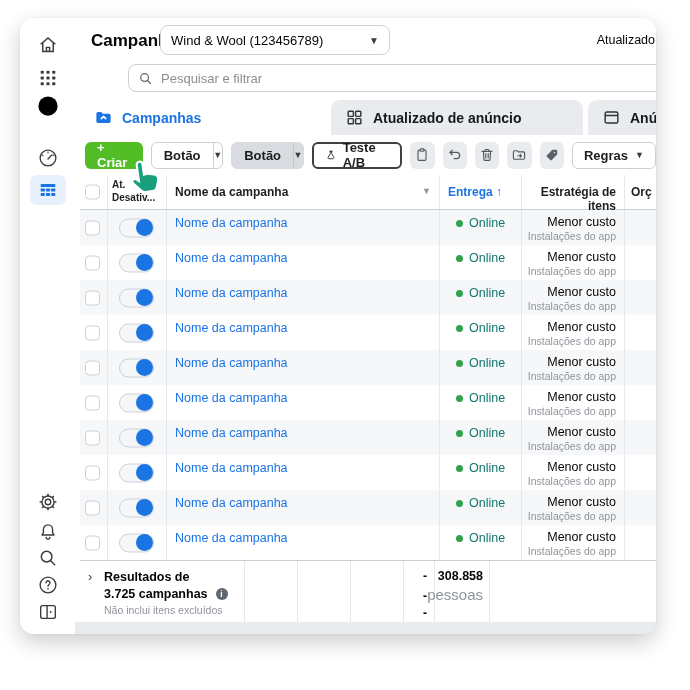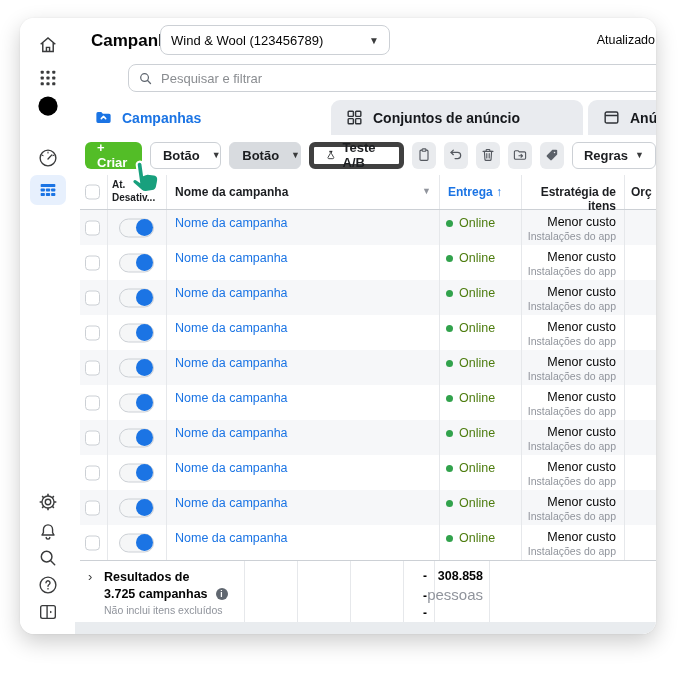--- a/index.html
+++ b/index.html
@@ -47,21 +47,21 @@
   
   .toolbar { position:absolute; left:0; top:0; width:100%; height:40px; display:flex; align-items:center; padding-left:5px; gap:8px; }
   .btn { height:27px; border-radius:6px; display:flex; align-items:center; justify-content:center; font-size:13px; font-weight:600; color:#1c1e21; }
   .btn-create { background:#53bd27; color:#fff; padding:0 12px; font-weight:700; }
   .split { border:1px solid #ccd0d5; background:#fff; padding:0; overflow:hidden; }
   .split .lbl { padding:0 12px; }
   .split .sep { width:1px; height:27px; background:#ccd0d5; }
   .split .car { width:25px; text-align:center; font-size:9px; color:#3a3b3c; }
   .split-gray { background:#d8dbdf; border-color:#d8dbdf; }
   .split-gray .sep { background:#c3c7cc; }
-  .btn-teste { border:5px solid #404040; background:#fff; padding:0 11px; gap:6px; }
+  .btn-teste { border:2px solid #404040; background:#fff; padding:0 11px; gap:6px; }
   .btn-teste svg { width:15px; height:15px; }
   .icon-btn { width:30px; height:27px; background:#e9ebee; border-radius:6px; display:flex; align-items:center; justify-content:center; }
   .icon-btn svg { width:16px; height:16px; }
   .btn-regras { border:1px solid #ccd0d5; background:#fff; padding:0 11px; gap:7px; }
   .btn-regras .caret { font-size:9px; color:#3a3b3c; }
 
   
   .thead { position:absolute; left:0; top:40px; width:100%; height:35px; display:flex; border-bottom:1px solid #ccd0d5; background:#fff; font-size:12px; font-weight:700; color:#1c1e21; }
   .rows { position:absolute; left:0; top:75px; width:100%; height:350px; overflow:hidden; }
   .trow { display:flex; height:35px; }
@@ -71,21 +71,21 @@
   .checkbox { position:absolute; left:5px; top:50%; transform:translateY(-50%); width:15px; height:15px; border:1.5px solid #ccd0d5; border-radius:4px; background:#fff; }
   .toggle { position:absolute; left:11px; top:50%; transform:translateY(-50%); width:35px; height:19px; border:1.5px solid #ccd0d5; border-radius:10px; background:#f5f6f7; }
   .toggle .knob { position:absolute; right:0px; top:50%; transform:translateY(-50%); width:17px; height:17px; border-radius:50%; background:#1b74e4; }
   .h-toggle { padding:4px 0 0 4px; font-size:10px; line-height:1.25; font-weight:700; }
   .h-name { padding:10px 0 0 8px; }
   .h-name .sortcar { position:absolute; right:8px; top:11px; font-size:9px; color:#90949c; font-weight:400; }
   .h-entrega { padding:10px 0 0 8px; color:#1b74e4; }
   .h-strat { padding:10px 8px 0 0; text-align:right; }
   .h-or { padding:10px 0 0 6px; white-space:nowrap; overflow:hidden; }
   .row-name { position:absolute; left:8px; top:6px; font-size:12.5px; color:#1b74e4; text-decoration:none; white-space:nowrap; }
-  .row-delivery { position:absolute; left:6px; top:6px; font-size:12.5px; color:#4d7c0f; white-space:nowrap; }
+  .row-delivery { position:absolute; left:16px; top:6px; font-size:12.5px; color:#0f766e; white-space:nowrap; }
   .dot { display:inline-block; width:7px; height:7px; border-radius:50%; background:#31a24c; margin-right:6px; }
   .row-strat { position:absolute; right:8px; top:5px; font-size:12.5px; color:#050505; white-space:nowrap; }
   .row-strat-sub { position:absolute; right:8px; top:20px; font-size:10.5px; color:#90949c; white-space:nowrap; }
 
   
   .tfoot { position:absolute; left:0; top:425px; width:100%; height:62px; border-top:1px solid #ccd0d5; display:flex; background:#fff; }
   .fcell { position:relative; height:100%; border-right:1px solid #e6e8eb; }
   .f-label { width:165px; } .f-sp { width:53px; } .f-dash { width:31px; } .f-people { width:55px; } .f-total { width:55px; } .f-last { width:111px; border-right:none; }
   .f-chev { position:absolute; left:8px; top:8px; font-size:13px; color:#3a3b3c; }
   .f-l1 { position:absolute; left:24px; top:9px; font-size:12.5px; font-weight:700; color:#050505; white-space:nowrap; }
@@ -212,21 +212,21 @@
           </svg>
         <span>Campanhas</span>
       </div>
       <div class="tab tab2">
         <svg viewBox="0 0 24 24" fill="none" stroke="#2f3237" stroke-width="1.8">
             <rect x="4" y="4" width="6.6" height="6.6" rx="1"></rect>
             <rect x="13.4" y="4" width="6.6" height="6.6" rx="1"></rect>
             <rect x="4" y="13.4" width="6.6" height="6.6" rx="1"></rect>
             <rect x="13.4" y="13.4" width="6.6" height="6.6" rx="1"></rect>
           </svg>
-        <span>Conjuntos de anúncio</span>
+        <span>Atualizado de anúncio</span>
       </div>
       <div class="tab tab3">
         <svg viewBox="0 0 24 24" fill="none" stroke="#2f3237" stroke-width="1.8">
             <rect x="4" y="5" width="16" height="14" rx="2"></rect>
             <path d="M4 9.4 H20"></path>
           </svg>
         <span>Anún</span>
       </div>
 
       <div class="card">

